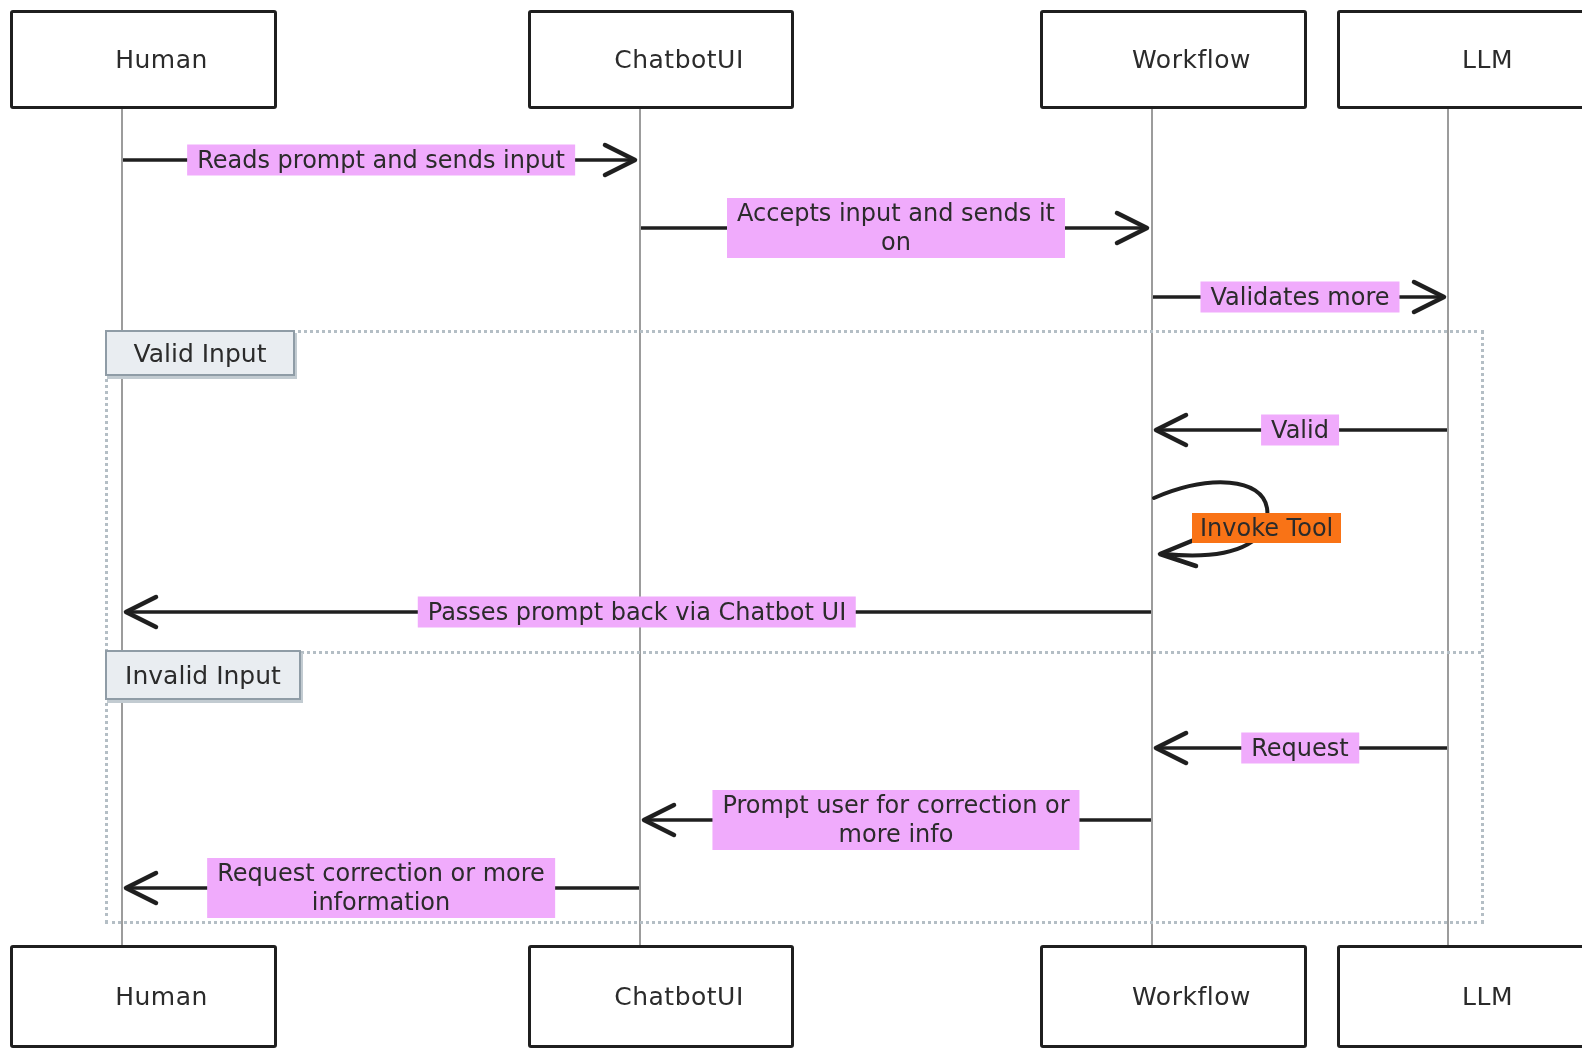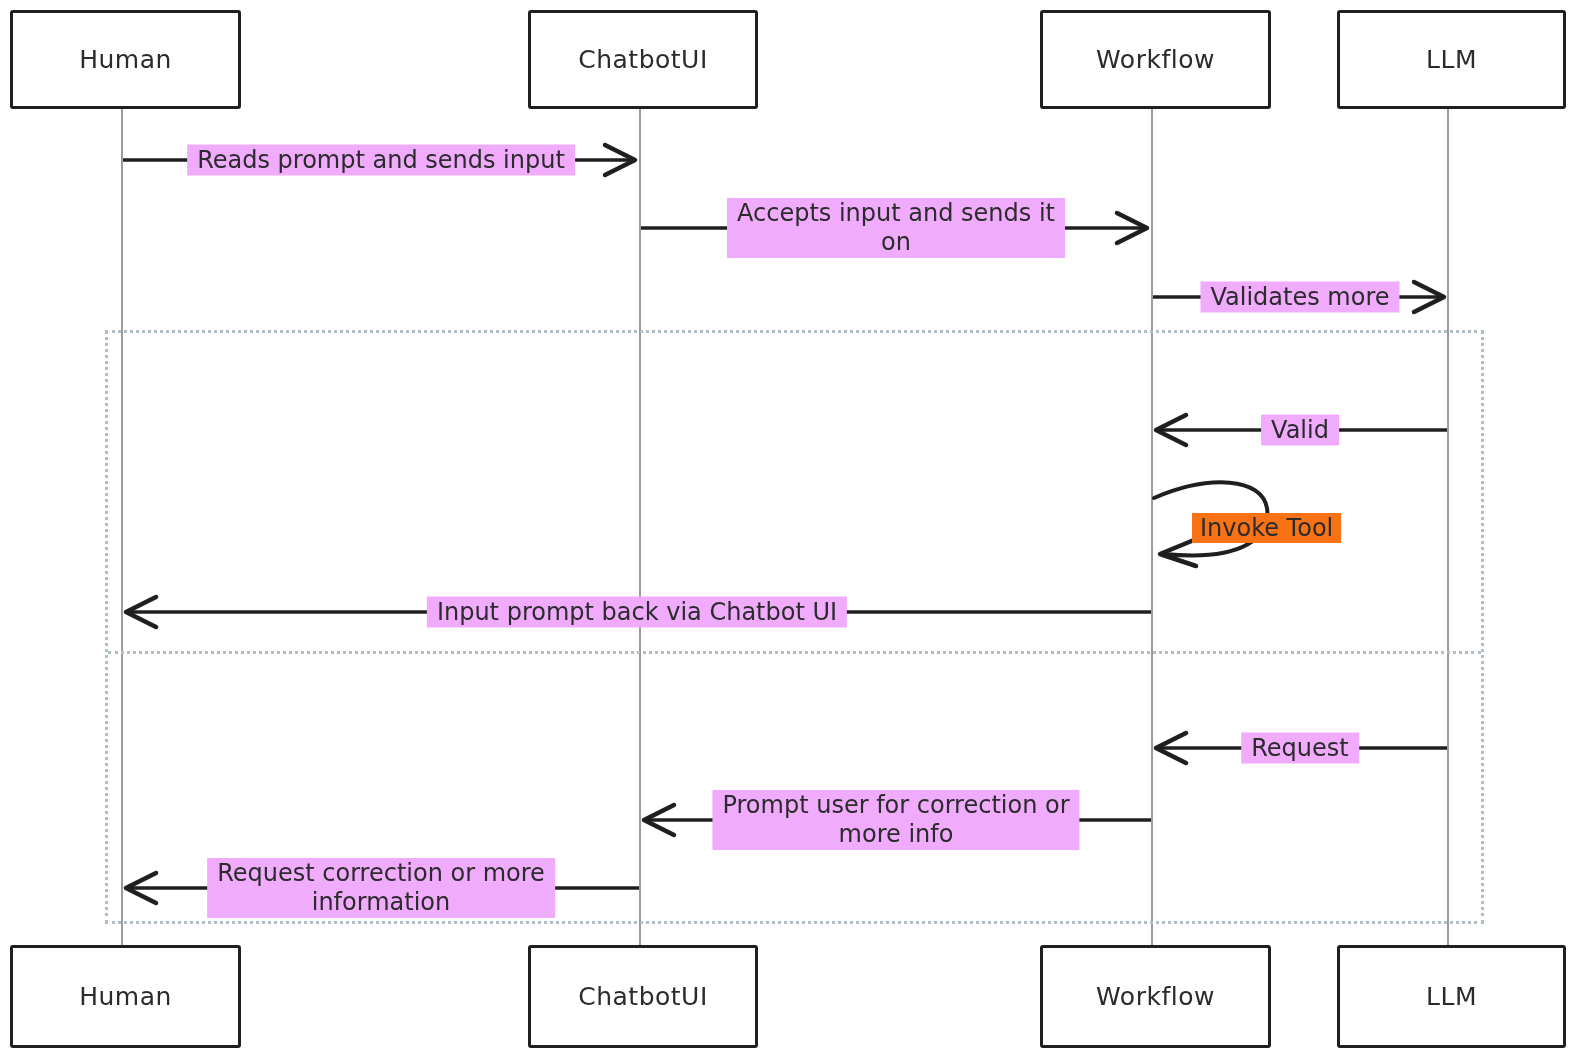--- a/index.html
+++ b/index.html
@@ -18,20 +18,21 @@
   }
   
   .actor{
     position:absolute;height:93px;
     background:#ffffff;
     border:3px solid var(--line,#1f1f1f);
     border-radius:3px;
     display:flex;align-items:center;justify-content:center;
     font-size:25px;letter-spacing:.5px;
     z-index:3;
+    padding-left:36px;
   }
   
   .alt-frame{
     position:absolute;left:105px;top:330px;width:1373px;height:588px;
     border:3px dotted var(--frame-border,#b4bec5);
     z-index:1;
   }
   .alt-divider{
     position:absolute;left:0;top:318px;width:100%;height:0;
     border-top:3px dotted var(--frame-border,#b4bec5);
@@ -72,20 +73,26 @@
 
 <div class="canvas">
 
   <div class="lifeline" style="left:121px"></div>
   <div class="lifeline" style="left:639px"></div>
   <div class="lifeline" style="left:1151px"></div>
   <div class="lifeline" style="left:1447px"></div>
 
   <div class="alt-frame">
     <div class="alt-divider"></div>
+  </div>
+  <div class="section-label" style="left:105px;top:330px;width:186px;height:42px">
+    <span>Valid Input</span>
+  </div>
+  <div class="section-label" style="left:105px;top:650px;width:192px;height:46px">
+    <span>Invalid Input</span>
   </div>
 
   <div class="actor" style="left:10px;top:10px;width:225px">
     <span>Human</span>
   </div>
   <div class="actor" style="left:528px;top:10px;width:224px">
     <span>ChatbotUI</span>
   </div>
   <div class="actor" style="left:1040px;top:10px;width:225px">
     <span>Workflow</span>
@@ -144,21 +151,21 @@
     <path class="shaft" d="M 4 20 C 60 -4, 112 0, 117 30 C 121 58, 95 84, 14 76"></path>
     <path class="head" d="M 44 62 L 10 76 L 46 88"></path>
   </svg>
   <span class="loop-lbl">Invoke Tool</span>
 
   <div class="msg" style="left:122px;top:612px;width:1030px">
     <svg class="arrow-svg" width="1030" height="44" viewBox="0 0 1030 44">
       <line class="shaft" x1="4" y1="22" x2="1029" y2="22"></line>
       <path class="head" d="M 34 7 L 4 22 L 34 37"></path>
     </svg>
-    <span class="lbl">Input prompt back via Chatbot UI</span>
+    <span class="lbl">Passes prompt back via Chatbot UI</span>
   </div>
 
   <div class="msg" style="left:1152px;top:748px;width:296px">
     <svg class="arrow-svg" width="296" height="44" viewBox="0 0 296 44">
       <line class="shaft" x1="4" y1="22" x2="295" y2="22"></line>
       <path class="head" d="M 34 7 L 4 22 L 34 37"></path>
     </svg>
     <span class="lbl">Request</span>
   </div>
 

